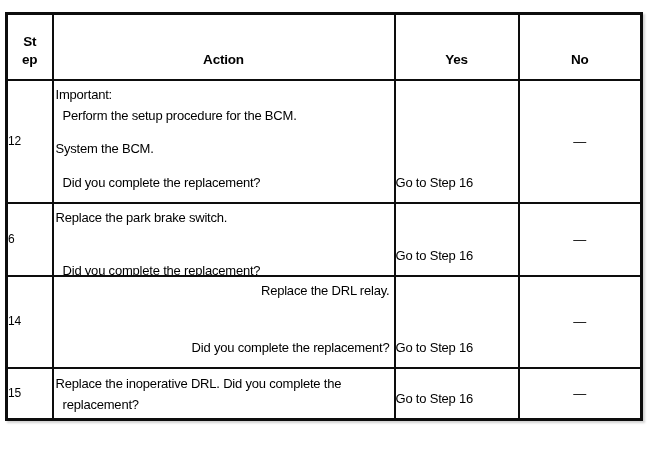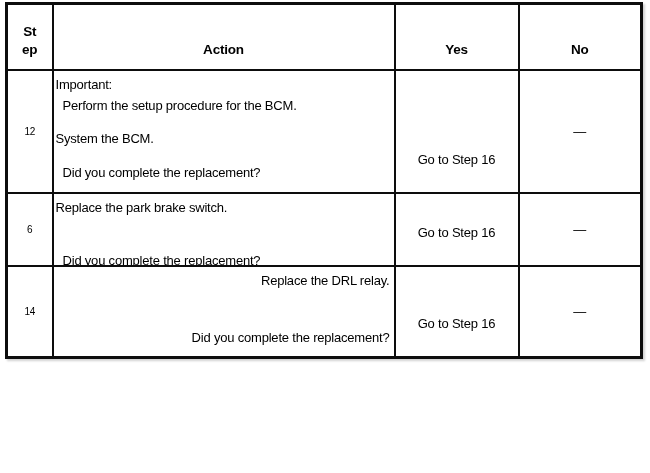--- a/index.html
+++ b/index.html
@@ -15,21 +15,21 @@
   .page {
     position: relative;
     width: 650px;
     height: 473px;
     background: #ffffff;
     overflow: hidden;
   }
   table.diag {
     position: absolute;
     left: 5px;
-    top: 2px;
+    top: 12px;
     width: 635px;
     border-collapse: collapse;
     table-layout: fixed;
     border: 3px solid #0d0d0d;
     box-shadow: 2px 2px 2px rgba(0,0,0,0.18);
     background: #ffffff;
   }
   td {
     border: 2px solid #0d0d0d;
     padding: 0;
@@ -50,23 +50,22 @@
   }
   .step-wrap {
     display: inline-block;
     width: 24px;
     line-height: 18px;
     text-align: center;
     word-break: normal;
   }
   
   td.stepcell {
-    text-align: center;
     vertical-align: middle;
-    font-size: 10px;
+    font-size: 12px;
   }
   
   .cellflex {
     display: flex;
     flex-direction: column;
     justify-content: space-between;
     box-sizing: border-box;
     padding: 3px 4px 6px 2px;
   }
   .cf12 { height: 118px; }
@@ -75,22 +74,22 @@
   .action-plain {
     box-sizing: border-box;
     padding: 4px 4px 2px 2px;
   }
   .line { white-space: nowrap; }
   .bold { font-weight: normal; }
   .ind  { padding-left: 7px; }
   
   td.vbot {
     vertical-align: bottom;
-    text-align: center;
-    padding-bottom: 22px;
+    text-align: left;
+    padding-bottom: 9px;
   }
   td.vmid {
     vertical-align: middle;
     text-align: center;
   }
 </style>
 </head>
 <body>
 
 <div class="page">
@@ -145,16 +144,27 @@
       <td>
         <div class="cellflex cf14">
           <div class="line">Replace the DRL relay.</div>
           <div class="line ind">Did you complete the replacement?</div>
         </div>
       </td>
       <td class="vbot">Go to Step 16</td>
       <td class="vmid">—</td>
     </tr>
 
+    <tr style="height:52px">
+      <td class="stepcell">15</td>
+      <td>
+        <div class="action-plain">
+          <div class="line">Replace the inoperative DRL. Did you complete the</div>
+          <div class="line ind">replacement?</div>
+        </div>
+      </td>
+      <td class="vbot">Go to Step 16</td>
+      <td class="vmid">—</td>
+    </tr>
 
   </tbody>
     </table>
 </div>
 
 </body></html>

